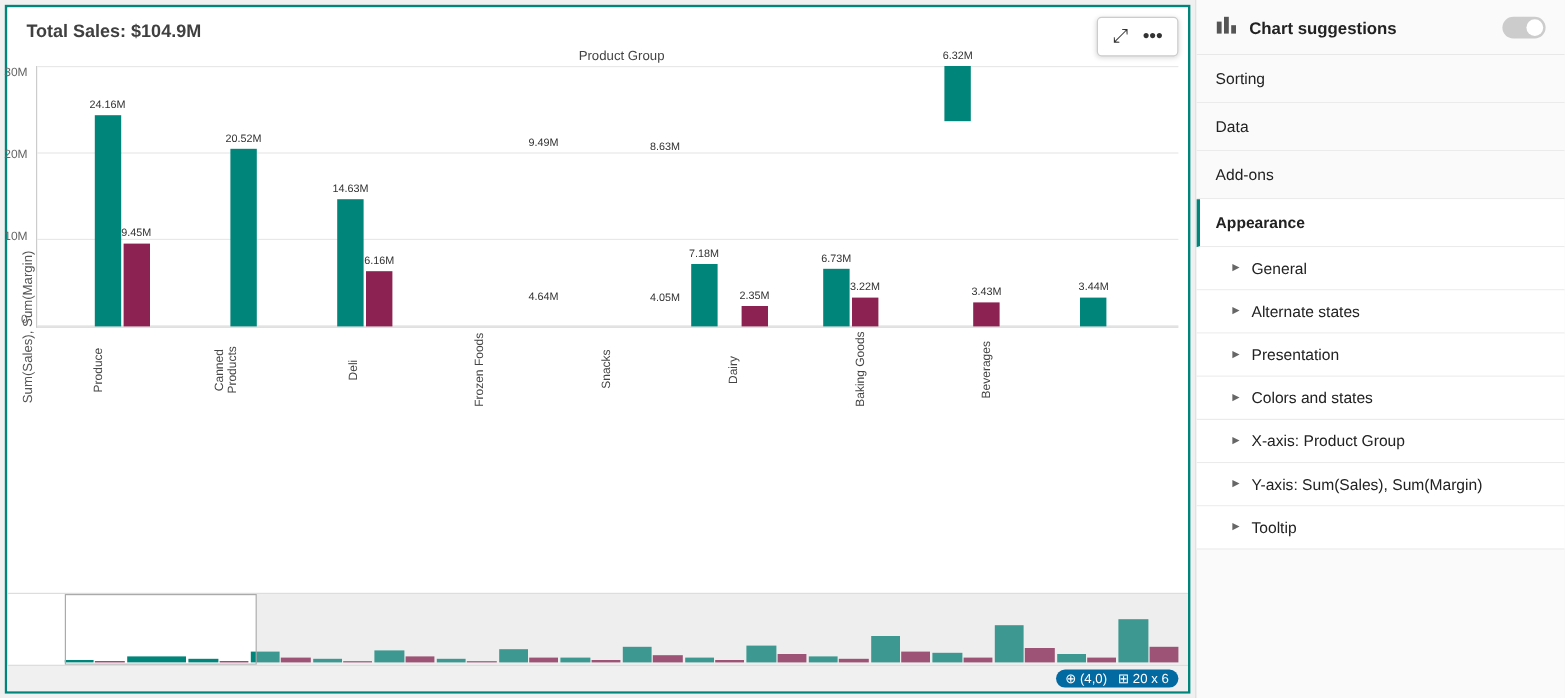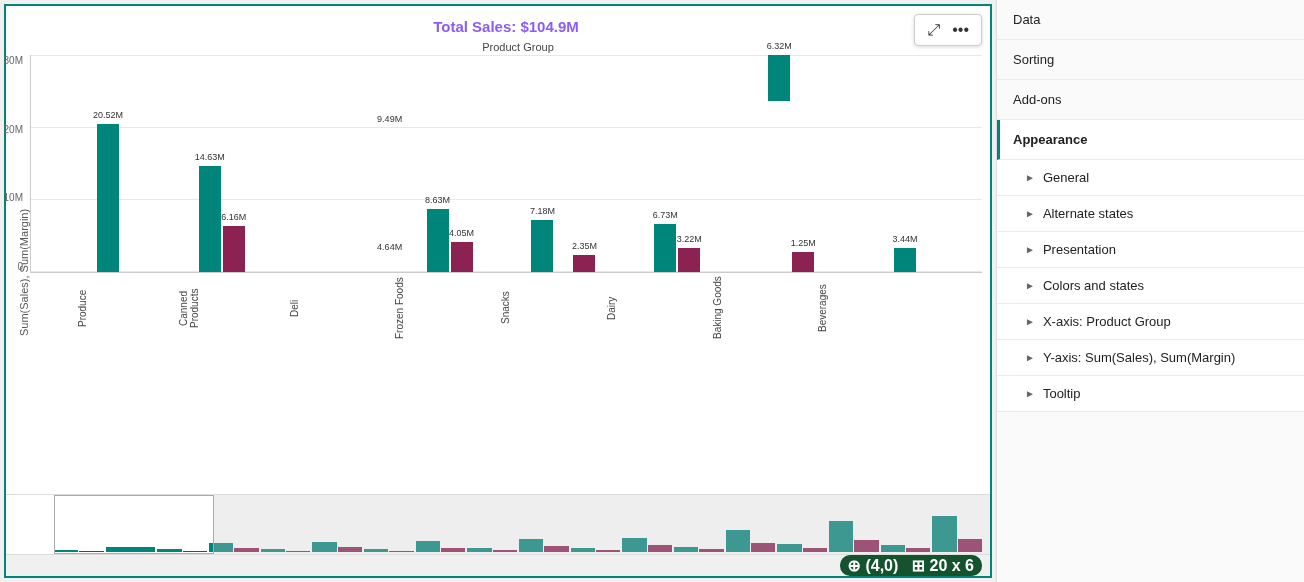--- a/index.html
+++ b/index.html
@@ -38,22 +38,21 @@
       padding: 2px 4px;
       font-size: 16px;
       color: #333;
     }
 
     
     .chart-title {
       padding: 12px 0 4px 16px;
       font-size: 15px;
       font-weight: 600;
-      color: #8b5cf6;
-      text-align: center;
+      color: #404040;
     }
 
     
     .chart-canvas {
       flex: 1;
       padding: 0 8px 0 8px;
       position: relative;
       display: flex;
       flex-direction: column;
     }
@@ -259,26 +258,25 @@
       display: flex;
       align-items: center;
       justify-content: flex-end;
       padding: 0 8px;
       gap: 8px;
       font-size: 11px;
       color: #555;
     }
 
     .status-badge {
-      background: #14532d;
+      background: #0369a1;
       color: #fff;
       border-radius: 10px;
       padding: 1px 8px;
-      font-size: 16px;
-      font-weight: bold;
+      font-size: 11px;
     }
 
     
     .right-panel {
       width: 308px;
       background: #fafafa;
       border-left: 1px solid #ddd;
       display: flex;
       flex-direction: column;
       height: 582px;
@@ -395,20 +393,34 @@
             <div class="grid-line"></div>
           </div>
 
           <div class="y-ticks" id="y-ticks-container">
               <span>30M</span>
               <span>20M</span>
               <span>10M</span>
               <span>0</span>
             </div>
 
+        <div class="bar-group" style="height: 100%; display: flex; flex-direction: column; align-items: center; justify-content: flex-end; flex: 1 1 0%; position: relative;">
+              <div class="bar-group-bars" style="display: flex; flex-direction: row; align-items: flex-end; width: 100%; justify-content: center; gap: 2px; height: 100%;">
+                <div style="flex: 1 1 0%; max-width: 22px; position: relative; height: 100%; display: flex; align-items: flex-end;">
+                  <div class="bar bar-teal" style="width: 100%; height: 81%; position: relative;">
+                    <span class="bar-value" style="position: absolute; top: -14px; left: 50%; transform: translateX(-50%); font-size: 9px; white-space: nowrap; color: rgb(51, 51, 51);">24.16M</span>
+                  </div>
+                </div>
+                <div style="flex: 1 1 0%; max-width: 22px; position: relative; height: 100%; display: flex; align-items: flex-end;">
+                  <div class="bar bar-purple" style="width: 100%; height: 32%; position: relative;">
+                    <span style="position: absolute; top: -14px; left: 50%; transform: translateX(-50%); font-size: 9px; white-space: nowrap; color: rgb(51, 51, 51);">9.45M</span>
+                  </div>
+                </div>
+              </div>
+            </div>
             <div class="bar-group" style="height: 100%; display: flex; flex-direction: column; align-items: center; justify-content: flex-end; flex: 1 1 0%; position: relative;">
               <div class="bar-group-bars" style="display: flex; flex-direction: row; align-items: flex-end; width: 100%; justify-content: center; gap: 2px; height: 100%;">
                 <div style="flex: 1 1 0%; max-width: 22px; position: relative; height: 100%; display: flex; align-items: flex-end;">
                   <div class="bar bar-teal" style="width: 100%; height: 68%; position: relative;">
                     <span class="bar-value" style="position: absolute; top: -14px; left: 50%; transform: translateX(-50%); font-size: 9px; white-space: nowrap; color: rgb(51, 51, 51);">20.52M</span>
                   </div>
                 </div>
               </div>
             </div>
             <div class="bar-group" style="height: 100%; display: flex; flex-direction: column; align-items: center; justify-content: flex-end; flex: 1 1 0%; position: relative;">
@@ -433,21 +445,21 @@
                   </div>
                 </div>
                 <div style="flex: 1 1 0%; max-width: 22px; position: relative; height: 100%; display: flex; align-items: flex-end;">
                   <div class="bar bar-purple" style="width: 100%; height: 15%; position: relative; margin-top: 36px;">
                     <span style="position: absolute; top: -14px; left: 50%; transform: translateX(-50%); font-size: 9px; white-space: nowrap; color: rgb(51, 51, 51);">4.64M</span>
                   </div>
                 </div>
               </div>
             </div>
             <div class="bar-group" style="height: 100%; display: flex; flex-direction: column; align-items: center; justify-content: flex-end; flex: 1 1 0%; position: relative;">
-              <div class="bar-group-bars" style="display: flex; flex-direction: row; align-items: flex-end; width: 100%; gap: 2px; height: 100%;">
+              <div class="bar-group-bars" style="display: flex; flex-direction: column; align-items: flex-end; width: 100%; gap: 2px; height: 100%;">
                 <div style="flex: 1 1 0%; max-width: 22px; position: relative; height: 100%; display: flex; align-items: flex-end;">
                   <div class="bar bar-teal" style="width: 100%; height: 29%; position: relative;">
                     <span class="bar-value" style="position: absolute; top: -14px; left: 50%; transform: translateX(-50%); font-size: 9px; white-space: nowrap; color: rgb(51, 51, 51);">8.63M</span>
                   </div>
                 </div>
                 <div style="flex: 1 1 0%; max-width: 22px; position: relative; height: 100%; display: flex; align-items: flex-end;">
                   <div class="bar bar-purple" style="width: 100%; height: 14%; position: relative;">
                     <span style="position: absolute; top: -14px; left: 50%; transform: translateX(-50%); font-size: 9px; white-space: nowrap; color: rgb(51, 51, 51);">4.05M</span>
                   </div>
                 </div>
@@ -483,21 +495,21 @@
             </div>
             <div class="bar-group" style="height: 100%; display: flex; flex-direction: column; align-items: center; justify-content: flex-end; flex: 1 1 0%; position: relative;">
               <div class="bar-group-bars" style="display: flex; flex-direction: row; align-items: flex-end; width: 100%; justify-content: center; gap: 2px; height: 100%;">
                 <div style="flex: 1 1 0%; max-width: 22px; position: relative; height: 100%; display: flex; ">
                   <div class="bar bar-teal" style="width: 100%; height: 21%; position: relative;">
                     <span class="bar-value" style="position: absolute; top: -14px; left: 50%; transform: translateX(-50%); font-size: 9px; white-space: nowrap; color: rgb(51, 51, 51);">6.32M</span>
                   </div>
                 </div>
                 <div style="flex: 1 1 0%; max-width: 22px; position: relative; height: 100%; display: flex; align-items: flex-end;">
                   <div class="bar bar-purple" style="width: 100%; height: 9%; position: relative;">
-                    <span style="position: absolute; top: -14px; left: 50%; transform: translateX(-50%); font-size: 9px; white-space: nowrap; color: rgb(51, 51, 51);">1.25M</span>
+                    <span style="position: absolute; top: -14px; left: 50%; transform: translateX(-50%); font-size: 9px; white-space: nowrap; color: rgb(51, 51, 51);">3.43M</span>
                   </div>
                 </div>
               </div>
             </div>
             <div class="bar-group" style="height: 100%; display: flex; flex-direction: column; align-items: center; justify-content: flex-end; flex: 1 1 0%; position: relative;">
               <div class="bar-group-bars" style="display: flex; flex-direction: row; align-items: flex-end; width: 100%; justify-content: center; gap: 2px; height: 100%;">
                 <div style="flex: 1 1 0%; max-width: 22px; position: relative; height: 100%; display: flex; align-items: flex-end;">
                   <div class="bar bar-teal" style="width: 100%; height: 11%; position: relative;">
                     <span class="bar-value" style="position: absolute; top: -14px; left: 50%; transform: translateX(-50%); font-size: 9px; white-space: nowrap; color: rgb(51, 51, 51);">3.44M</span>
                   </div>
@@ -603,26 +615,37 @@
     <span class="status-badge">
       <span>⊕ (4,0)</span>
       &nbsp;
       <span>⊞ 20 x 6</span>
     </span>
   </div>
 </div>
 
 <div class="right-panel">
 
-
+  <div class="panel-header">
+    <span class="panel-header-icon">
+      <svg width="20" height="20" viewBox="0 0 20 20" fill="none">
+        <rect x="1" y="8" width="4" height="10" fill="#555"></rect>
+        <rect x="7" y="4" width="4" height="14" fill="#555"></rect>
+        <rect x="13" y="11" width="4" height="7" fill="#555"></rect>
+      </svg>
+    </span>
+    <span class="panel-header-title">Chart suggestions</span>
+    <div class="toggle-switch"></div>
+  </div>
+
+  <div class="nav-item">
+    <span>Sorting</span>
+  </div>
   <div class="nav-item">
     <span>Data</span>
-  </div>
-  <div class="nav-item">
-    <span>Sorting</span>
   </div>
   <div class="nav-item">
     <span>Add-ons</span>
   </div>
   <div class="nav-item active">
     <span>Appearance</span>
   </div>
 
   <div class="section-item">
     <span class="chevron-icon">►</span>

